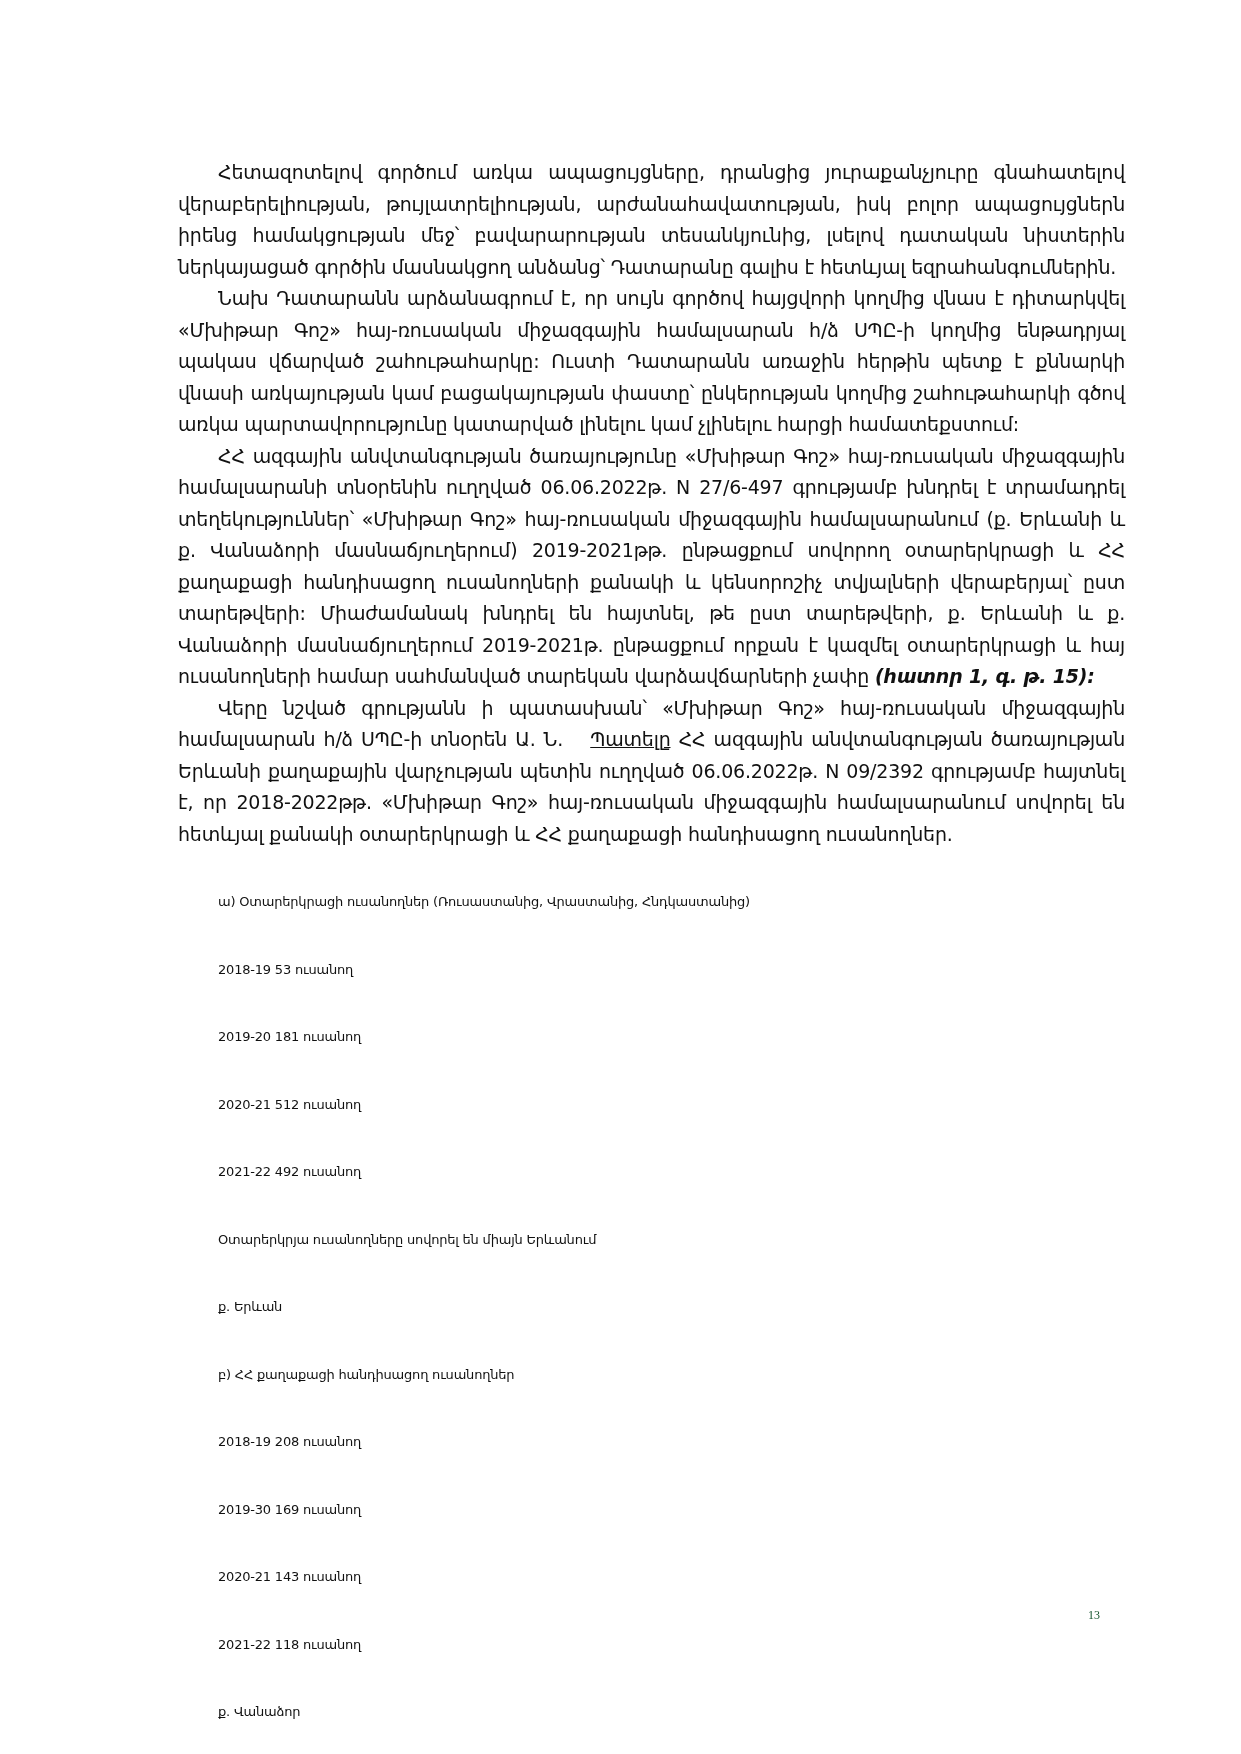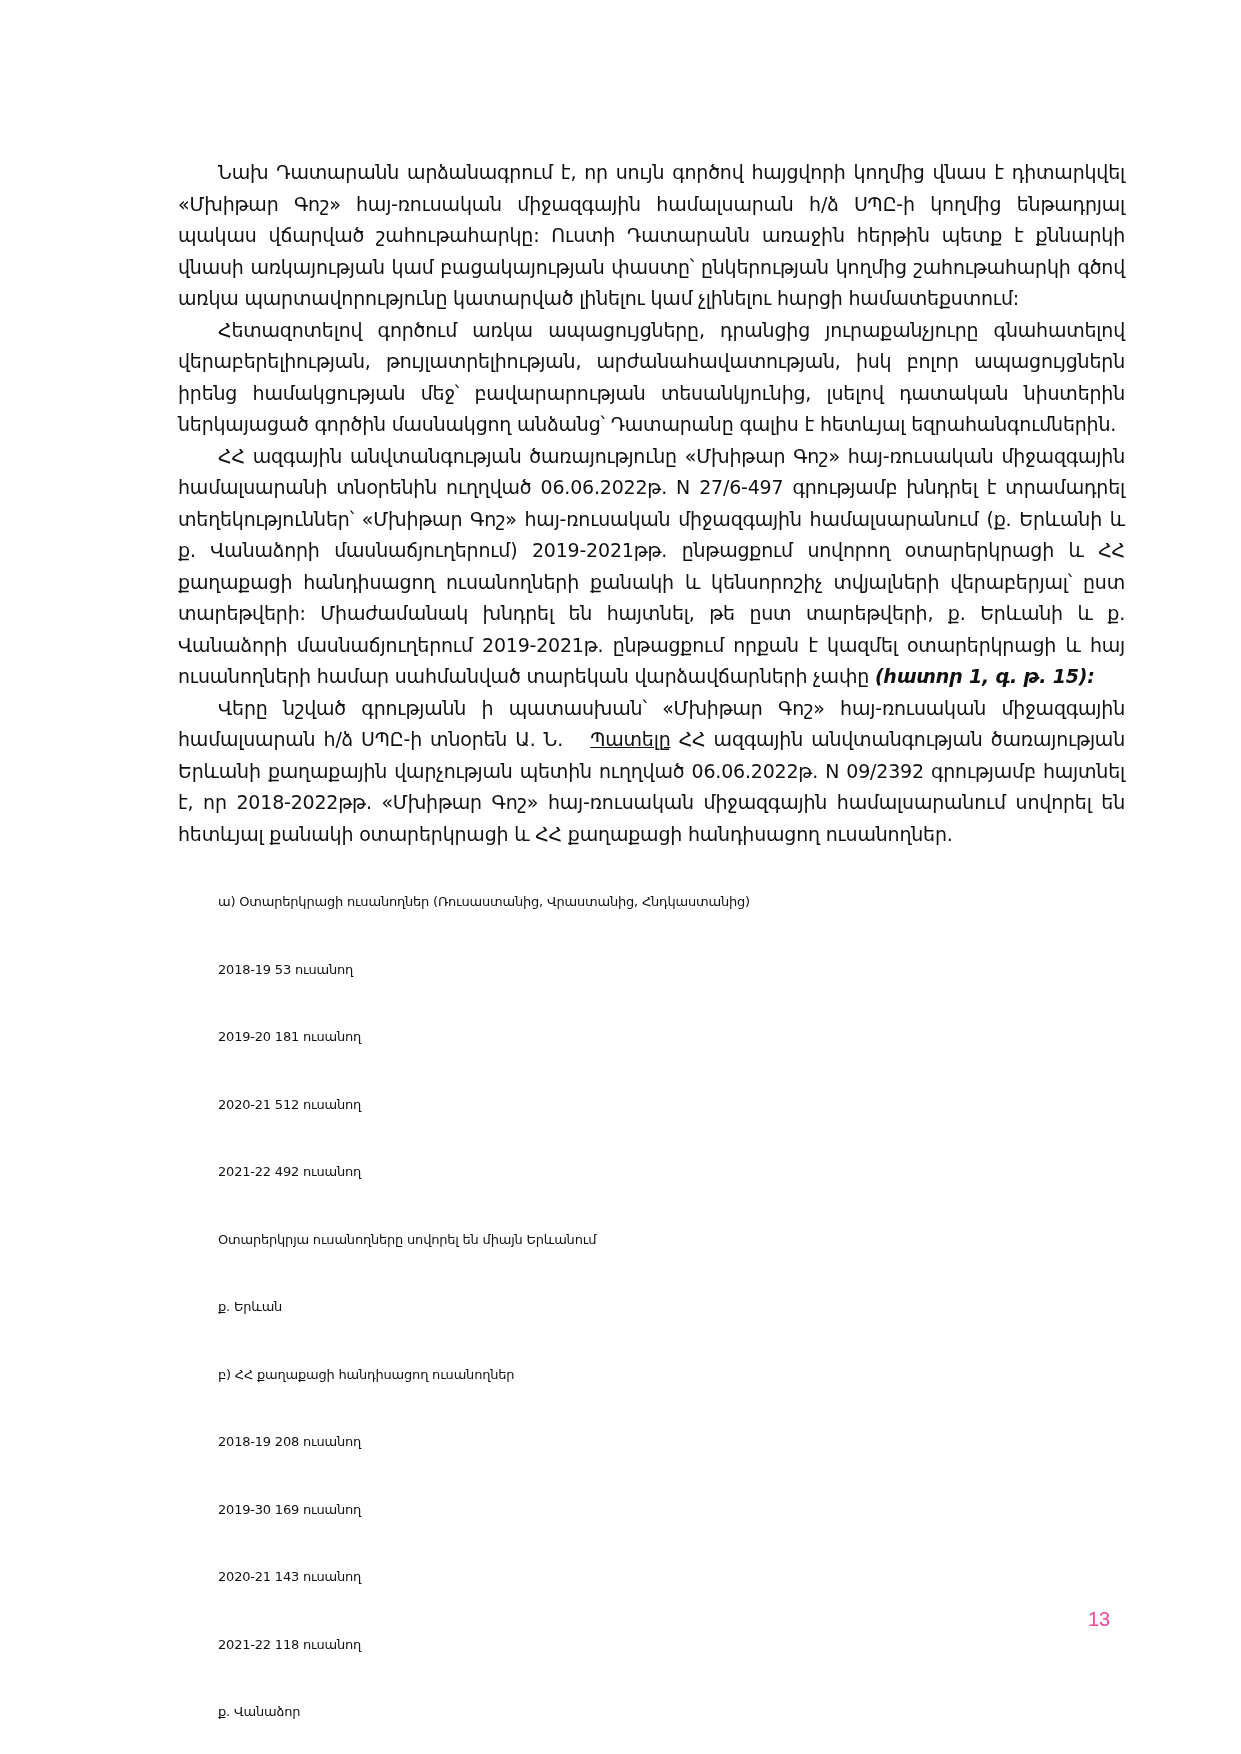--- a/index.html
+++ b/index.html
@@ -50,40 +50,40 @@
     padding-left: 0;
     margin-left: 0;
   }
   .list-wrap .list {
     margin-left: 0;
   }
   .page-number {
     position: absolute;
     left: 1088px;
     top: 1608px;
-    font-size: 20px;
-    font-family: Liberation Sans, sans-serif;
-    color: #ec4899;
+    font-size: 12px;
+    font-family: Liberation Serif, serif;
+    color: #14532d;
   }
   .underline {
     text-decoration: underline;
     margin-left: 19px;
   }
 </style>
 </head>
 <body>
 
 <div class="page">
 
   <p class="para">
-    <span>Նախ Դատարանն արձանագրում է, որ սույն գործով հայցվորի կողմից վնաս է դիտարկվել «Մխիթար Գոշ» հայ-ռուսական միջազգային համալսարան հ/ձ ՍՊԸ-ի կողմից ենթադրյալ պակաս վճարված շահութահարկը: Ուստի Դատարանն առաջին հերթին պետք է քննարկի վնասի առկայության կամ բացակայության փաստը՝ ընկերության կողմից շահութահարկի գծով առկա պարտավորությունը կատարված լինելու կամ չլինելու հարցի համատեքստում:</span>
+    <span>Հետազոտելով գործում առկա ապացույցները, դրանցից յուրաքանչյուրը գնահատելով վերաբերելիության, թույլատրելիության, արժանահավատության, իսկ բոլոր ապացույցներն իրենց համակցության մեջ՝ բավարարության տեսանկյունից, լսելով դատական նիստերին ներկայացած գործին մասնակցող անձանց՝ Դատարանը գալիս է հետևյալ եզրահանգումներին.</span>
   </p>
 
   <p class="para">
-    <span>Հետազոտելով գործում առկա ապացույցները, դրանցից յուրաքանչյուրը գնահատելով վերաբերելիության, թույլատրելիության, արժանահավատության, իսկ բոլոր ապացույցներն իրենց համակցության մեջ՝ բավարարության տեսանկյունից, լսելով դատական նիստերին ներկայացած գործին մասնակցող անձանց՝ Դատարանը գալիս է հետևյալ եզրահանգումներին.</span>
+    <span>Նախ Դատարանն արձանագրում է, որ սույն գործով հայցվորի կողմից վնաս է դիտարկվել «Մխիթար Գոշ» հայ-ռուսական միջազգային համալսարան հ/ձ ՍՊԸ-ի կողմից ենթադրյալ պակաս վճարված շահութահարկը: Ուստի Դատարանն առաջին հերթին պետք է քննարկի վնասի առկայության կամ բացակայության փաստը՝ ընկերության կողմից շահութահարկի գծով առկա պարտավորությունը կատարված լինելու կամ չլինելու հարցի համատեքստում:</span>
   </p>
 
   <p class="para">
     <span>ՀՀ ազգային անվտանգության ծառայությունը «Մխիթար Գոշ» հայ-ռուսական միջազգային համալսարանի տնօրենին ուղղված 06.06.2022թ. N 27/6-497 գրությամբ խնդրել է տրամադրել տեղեկություններ՝ «Մխիթար Գոշ» հայ-ռուսական միջազգային համալսարանում (ք. Երևանի և ք. Վանաձորի մասնաճյուղերում) 2019-2021թթ. ընթացքում սովորող օտարերկրացի և ՀՀ քաղաքացի հանդիսացող ուսանողների քանակի և կենսորոշիչ տվյալների վերաբերյալ՝ ըստ տարեթվերի: Միաժամանակ խնդրել են հայտնել, թե ըստ տարեթվերի, ք. Երևանի և ք. Վանաձորի մասնաճյուղերում 2019-2021թ. ընթացքում որքան է կազմել օտարերկրացի և հայ ուսանողների համար սահմանված տարեկան վարձավճարների չափը </span><span class="em">(հատոր 1, գ. թ. 15):</span>
   </p>
 
   <p class="para">
     <span>Վերը նշված գրությանն ի պատասխան՝ «Մխիթար Գոշ» հայ-ռուսական միջազգային համալսարան հ/ձ ՍՊԸ-ի տնօրեն Ա. Ն. </span><span class="underline">Պատելը</span><span> ՀՀ ազգային անվտանգության ծառայության Երևանի քաղաքային վարչության պետին ուղղված 06.06.2022թ. N 09/2392 գրությամբ հայտնել է, որ 2018-2022թթ. «Մխիթար Գոշ» հայ-ռուսական միջազգային համալսարանում սովորել են հետևյալ քանակի օտարերկրացի և ՀՀ քաղաքացի հանդիսացող ուսանողներ.</span>
   </p>
 

